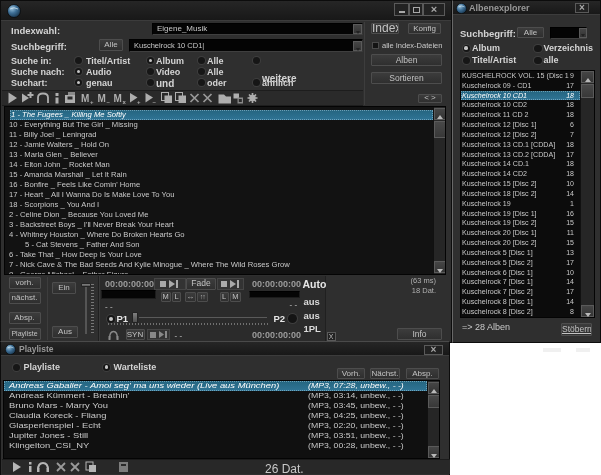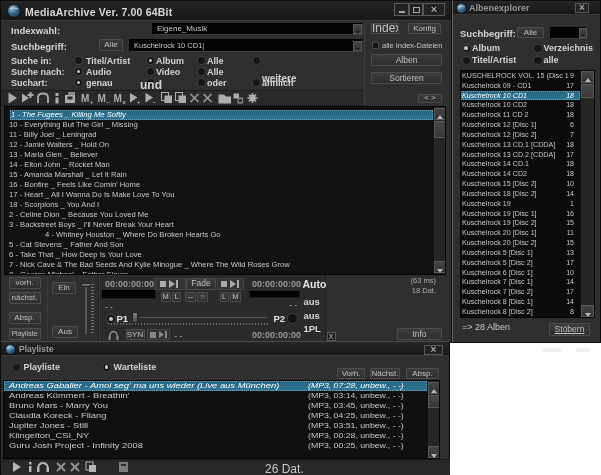--- a/index.html
+++ b/index.html
@@ -37,21 +37,20 @@
    <defs>
         <radialGradient id="g1" cx="0.35" cy="0.3" r="0.8">
      <stop offset="0" stop-color="#9cc4de"></stop>
           <stop offset="0.45" stop-color="#3f7097"></stop>
           <stop offset="1" stop-color="#122c42"></stop>
    </radialGradient>
       </defs>
    <circle cx="7" cy="7" r="6.5" fill="url(#g1)" stroke="#0a0a0a" stroke-width="0.8"></circle>
    <path d="M3 5 Q7 2.5 11 5" stroke="#cfe2ee" stroke-width="1" fill="none" opacity="0.8"></path>
  </svg>
- <div class="tbt" style="left:24px;top:5px;font-size:10.5px;letter-spacing:0.2px;">MediaArchive Ver. 7.00 64Bit</div>
  <div class="wbtn" style="left:393px;top:2px;width:15px;height:13px;">
       <span style="position:absolute;left:4px;top:7px;width:6px;height:2px;background:#a8a8a8;"></span>
     </div>
  <div class="wbtn" style="left:408px;top:2px;width:14px;height:13px;">
       <span style="position:absolute;left:3px;top:3px;width:7px;height:6px;border:1.5px solid #a8a8a8;"></span>
     </div>
  <div class="wbtn" style="left:422px;top:2px;width:22px;height:13px;font-size:11px;line-height:11px;font-weight:bold;">×</div>
 
  <div class="lbl" style="left:10px;top:24px;font-size:9.5px;">Indexwahl:</div>
  <div class="in" style="left:151px;top:22px;width:211px;height:12px;font-size:8px;line-height:10px;padding-left:4px;">Eigene_Musik</div>
@@ -79,21 +78,21 @@
     <div class="lbl" style="left:261px;top:72px;font-size:10px;">weitere</div>
  <div class="ra on" style="left:74px;top:67px;width:7px;height:7px;"></div>
     <div class="lbl" style="left:85px;top:66px;font-size:9px;">Audio</div>
  <div class="ra" style="left:146px;top:67px;width:7px;height:7px;"></div>
     <div class="lbl" style="left:155px;top:66px;font-size:9px;">Video</div>
  <div class="ra" style="left:197px;top:67px;width:7px;height:7px;"></div>
     <div class="lbl" style="left:206px;top:66px;font-size:9px;">Alle</div>
  <div class="ra on" style="left:74px;top:78px;width:7px;height:7px;"></div>
     <div class="lbl" style="left:85px;top:77px;font-size:9px;">genau</div>
  <div class="ra" style="left:146px;top:78px;width:7px;height:7px;"></div>
-    <div class="lbl" style="left:139px;top:77px;font-size:12px;">und</div>
+    <div class="lbl" style="left:155px;top:77px;font-size:10px;">und</div>
  <div class="ra" style="left:197px;top:78px;width:7px;height:7px;"></div>
     <div class="lbl" style="left:206px;top:77px;font-size:9px;">oder</div>
  <div class="ra" style="left:252px;top:78px;width:7px;height:7px;"></div>
     <div class="lbl" style="left:261px;top:77px;font-size:9px;">ähnlich</div>
 
  <div class="btn" style="left:370px;top:53px;width:71px;height:12px;font-size:8.5px;line-height:10px;">Alben</div>
  <div class="btn" style="left:370px;top:71px;width:71px;height:12px;font-size:8.5px;line-height:10px;">Sortieren</div>
  <div class="btn" style="left:417px;top:93px;width:24px;height:9px;font-size:8px;line-height:6px;">&lt; &gt;</div>
 
  <div class="abs" style="left:1px;top:89px;width:361px;height:16px;background:#2a2a2a;border-top:1px solid #1d1d1d;border-bottom:1px solid #1d1d1d;"></div>
@@ -145,22 +144,22 @@
    <div class="row" style="height:10px;padding-left:4px;"><span class="tx">11 - Billy Joel _ Leningrad</span></div>
    <div class="row" style="height:10px;padding-left:4px;"><span class="tx">12 - Jamie Walters _ Hold On</span></div>
    <div class="row" style="height:10px;padding-left:4px;"><span class="tx">13 - Marla Glen _ Believer</span></div>
    <div class="row" style="height:10px;padding-left:4px;"><span class="tx">14 - Elton John _ Rocket Man</span></div>
    <div class="row" style="height:10px;padding-left:4px;"><span class="tx">15 - Amanda Marshall _ Let It Rain</span></div>
    <div class="row" style="height:10px;padding-left:4px;"><span class="tx">16 - Bonfire _ Feels Like Comin' Home</span></div>
    <div class="row" style="height:10px;padding-left:4px;"><span class="tx">17 - Heart _ All I Wanna Do Is Make Love To You</span></div>
    <div class="row" style="height:10px;padding-left:4px;"><span class="tx">18 - Scorpions _ You And I</span></div>
    <div class="row" style="height:10px;padding-left:4px;"><span class="tx">2 - Celine Dion _ Because You Loved Me</span></div>
    <div class="row" style="height:10px;padding-left:4px;"><span class="tx">3 - Backstreet Boys _ I'll Never Break Your Heart</span></div>
-   <div class="row" style="height:10px;padding-left:4px;margin-left:36px;"><span class="tx">4 - Whitney Houston _ Where Do Broken Hearts Go</span></div>
-   <div class="row" style="height:10px;padding-left:4px;"><span class="tx">5 - Cat Stevens _ Father And Son</span></div>
+   <div class="row" style="height:10px;padding-left:4px;"><span class="tx">4 - Whitney Houston _ Where Do Broken Hearts Go</span></div>
+   <div class="row" style="height:10px;padding-left:20px;"><span class="tx">5 - Cat Stevens _ Father And Son</span></div>
    <div class="row" style="height:10px;padding-left:4px;"><span class="tx">6 - Take That _ How Deep Is Your Love</span></div>
    <div class="row" style="height:10px;padding-left:4px;"><span class="tx">7 - Nick Cave &amp; The Bad Seeds And Kylie Minogue _ Where The Wild Roses Grow</span></div>
    <div class="row" style="height:10px;padding-left:4px;"><span class="tx">8 - George Michael _ Father Figure</span></div>
   </div>
   <div class="sb" style="left:428px;top:0;width:13px;height:168px;"></div>
   <div class="sbtn" style="left:428.5px;top:0.5px;width:12px;height:12px;line-height:9px;"><span class="uarr"></span></div>
   <div class="thumb" style="left:428.5px;top:13.5px;width:12px;height:17px;"></div>
   <div class="sbtn" style="left:428.5px;top:154px;width:12px;height:12px;line-height:11px;"><span class="darr"></span></div>
  </div>
 
@@ -367,21 +366,21 @@
           <span style="position:absolute;left:98px;width:15px;text-align:right;">8</span>
         </div>
       </div>
   <div class="sb" style="left:119px;top:0;width:15px;height:247px;"></div>
   <div class="sbtn" style="left:120px;top:0.5px;width:13px;height:12px;line-height:10px;"><span class="uarr"></span></div>
   <div class="thumb" style="left:120px;top:13.5px;width:13px;height:14px;"></div>
   <div class="sbtn" style="left:120px;top:234px;width:13px;height:12px;line-height:11px;"><span class="darr"></span></div>
  </div>
 
  <div class="abs" style="left:9px;top:321px;color:#c9c9c9;font-size:9px;">=&gt; 28 Alben</div>
- <div class="btn" style="left:96px;top:321.5px;width:41px;height:13px;font-size:8.5px;line-height:11px;text-decoration:underline;">Stöbern</div>
+ <div class="btn" style="left:108px;top:321.5px;width:31px;height:13px;font-size:8.5px;line-height:11px;text-decoration:underline;">Stöbern</div>
 </div>
 
 <div class="win" style="left:0;top:341px;width:450px;height:134px;border:1px solid #0c0c0c;border-top:1px solid #4a4a4a;border-bottom:none;">
  <div class="tb" style="height:14px;"></div>
  <svg class="abs" style="left:4px;top:1.5px;" width="11" height="11" viewBox="0 0 14 14">
    <circle cx="7" cy="7" r="6.5" fill="url(#g1)" stroke="#0a0a0a" stroke-width="0.8"></circle>
    <path d="M3 5 Q7 2.5 11 5" stroke="#cfe2ee" stroke-width="1" fill="none" opacity="0.8"></path>
  </svg>
  <div class="tbt" style="left:18px;top:2px;font-size:8.5px;color:#989898;">Playliste</div>
  <div class="wbtn" style="left:423px;top:2.5px;width:19px;height:10px;font-size:10px;line-height:8.5px;font-weight:bold;">×</div>
@@ -406,30 +405,30 @@
         </div>
         <div class="row" style="height:10px;">
           <span style="position:absolute;left:5px;transform:scaleX(1.25);transform-origin:0 50%;white-space:pre;">Bruno Mars - Marry You</span>
           <span style="position:absolute;left:304px;transform:scaleX(1.16);transform-origin:0 50%;white-space:pre;">(MP3, 03:45, unbew., - -)</span>
         </div>
         <div class="row" style="height:10px;">
           <span style="position:absolute;left:5px;transform:scaleX(1.25);transform-origin:0 50%;white-space:pre;">Claudia Koreck - Fliang</span>
           <span style="position:absolute;left:304px;transform:scaleX(1.16);transform-origin:0 50%;white-space:pre;">(MP3, 04:25, unbew., - -)</span>
         </div>
         <div class="row" style="height:10px;">
+          <span style="position:absolute;left:5px;transform:scaleX(1.25);transform-origin:0 50%;white-space:pre;">Glasperlenspiel - Echt</span>
+          <span style="position:absolute;left:304px;transform:scaleX(1.16);transform-origin:0 50%;white-space:pre;">(MP3, 02:20, unbew., - -)</span>
+        </div>
+        <div class="row" style="height:10px;">
           <span style="position:absolute;left:5px;transform:scaleX(1.25);transform-origin:0 50%;white-space:pre;">Jupiter Jones - Still</span>
           <span style="position:absolute;left:304px;transform:scaleX(1.16);transform-origin:0 50%;white-space:pre;">(MP3, 03:51, unbew., - -)</span>
         </div>
         <div class="row" style="height:10px;">
           <span style="position:absolute;left:5px;transform:scaleX(1.25);transform-origin:0 50%;white-space:pre;">Klingelton_CSI_NY</span>
           <span style="position:absolute;left:304px;transform:scaleX(1.16);transform-origin:0 50%;white-space:pre;">(MP3, 00:28, unbew., - -)</span>
-        </div>
-        <div class="row" style="height:10px;">
-          <span style="position:absolute;left:5px;transform:scaleX(1.25);transform-origin:0 50%;white-space:pre;">Guru Josh Project - Infinity 2008</span>
-          <span style="position:absolute;left:304px;transform:scaleX(1.16);transform-origin:0 50%;white-space:pre;">(MP3, 00:25, unbew., - -)</span>
         </div>
       </div>
   <div class="sb" style="left:423px;top:0;width:14px;height:77.5px;"></div>
   <div class="sbtn" style="left:423.5px;top:0.5px;width:12.5px;height:12px;line-height:10px;"><span class="uarr"></span></div>
   <div class="thumb" style="left:423.5px;top:13.5px;width:12.5px;height:13px;"></div>
   <div class="sbtn" style="left:423.5px;top:64.5px;width:12.5px;height:12px;line-height:11px;"><span class="darr"></span></div>
  </div>
 
  <div class="abs" style="left:1px;top:116.5px;width:448px;height:15px;background:#282828;border-top:1px solid #1b1b1b;"></div>
  <svg class="abs" style="left:6px;top:118.5px;" width="130" height="12" viewBox="0 0 130 12" fill="#b5b5b5">

